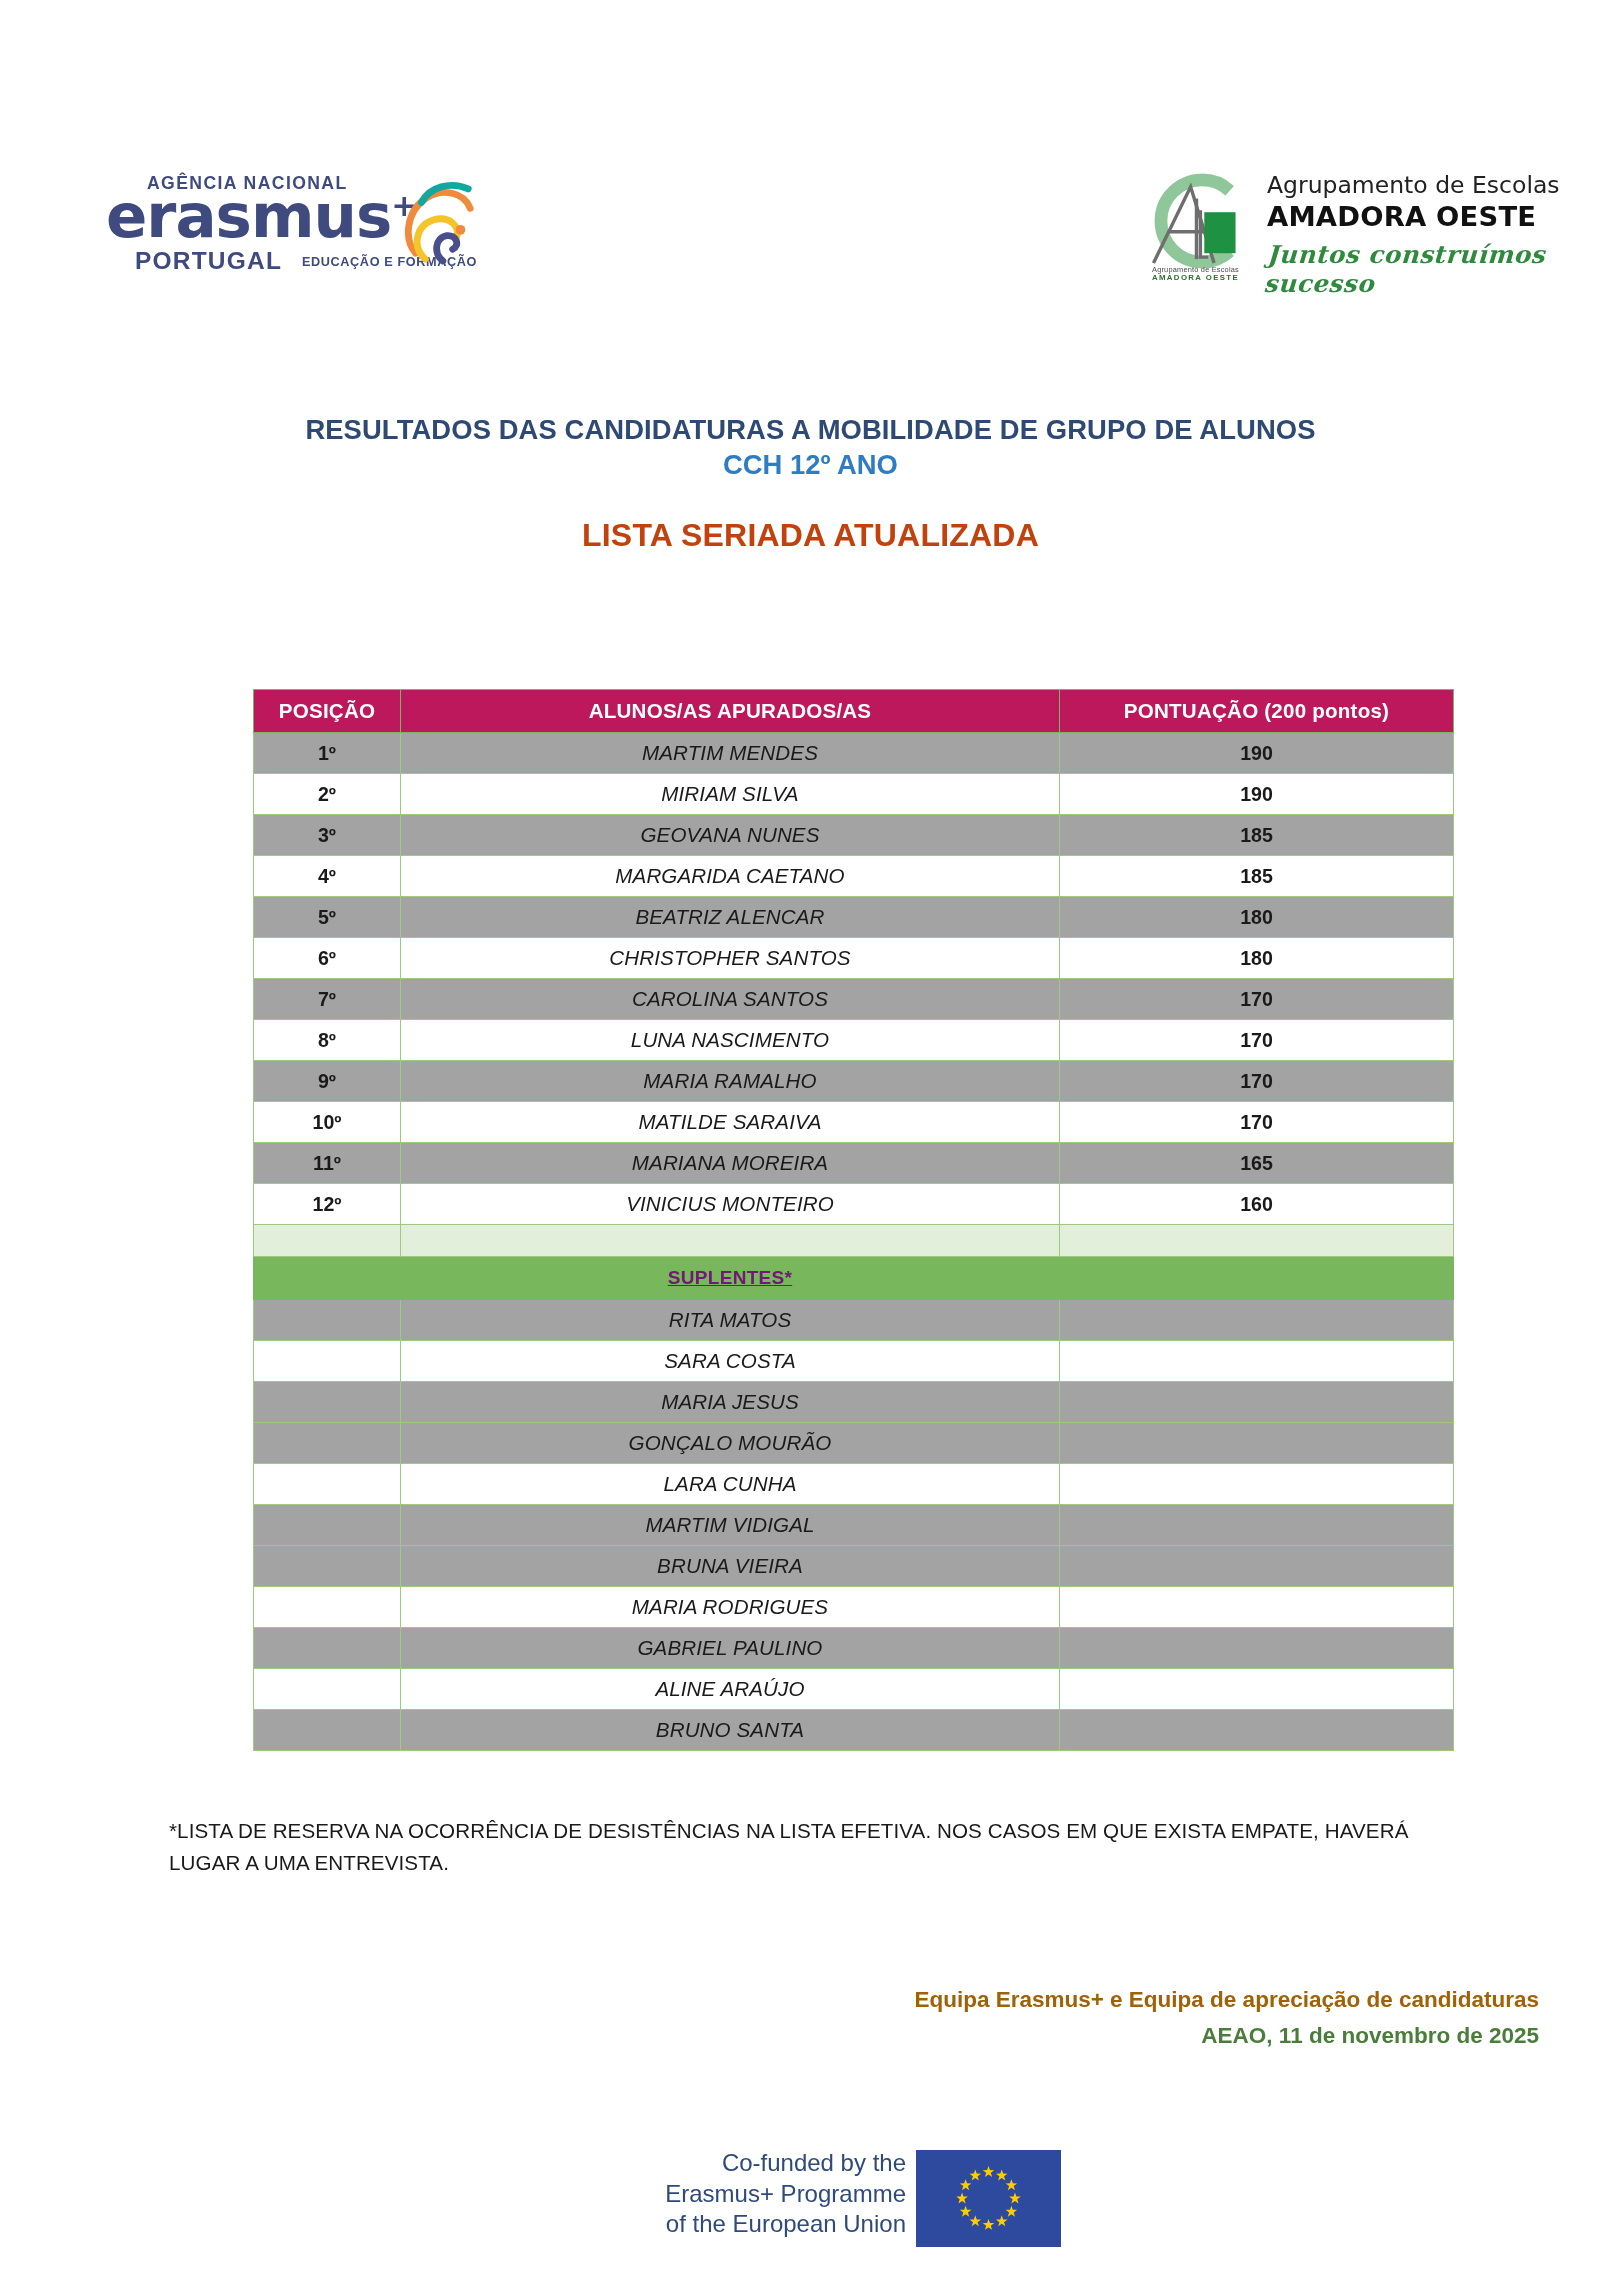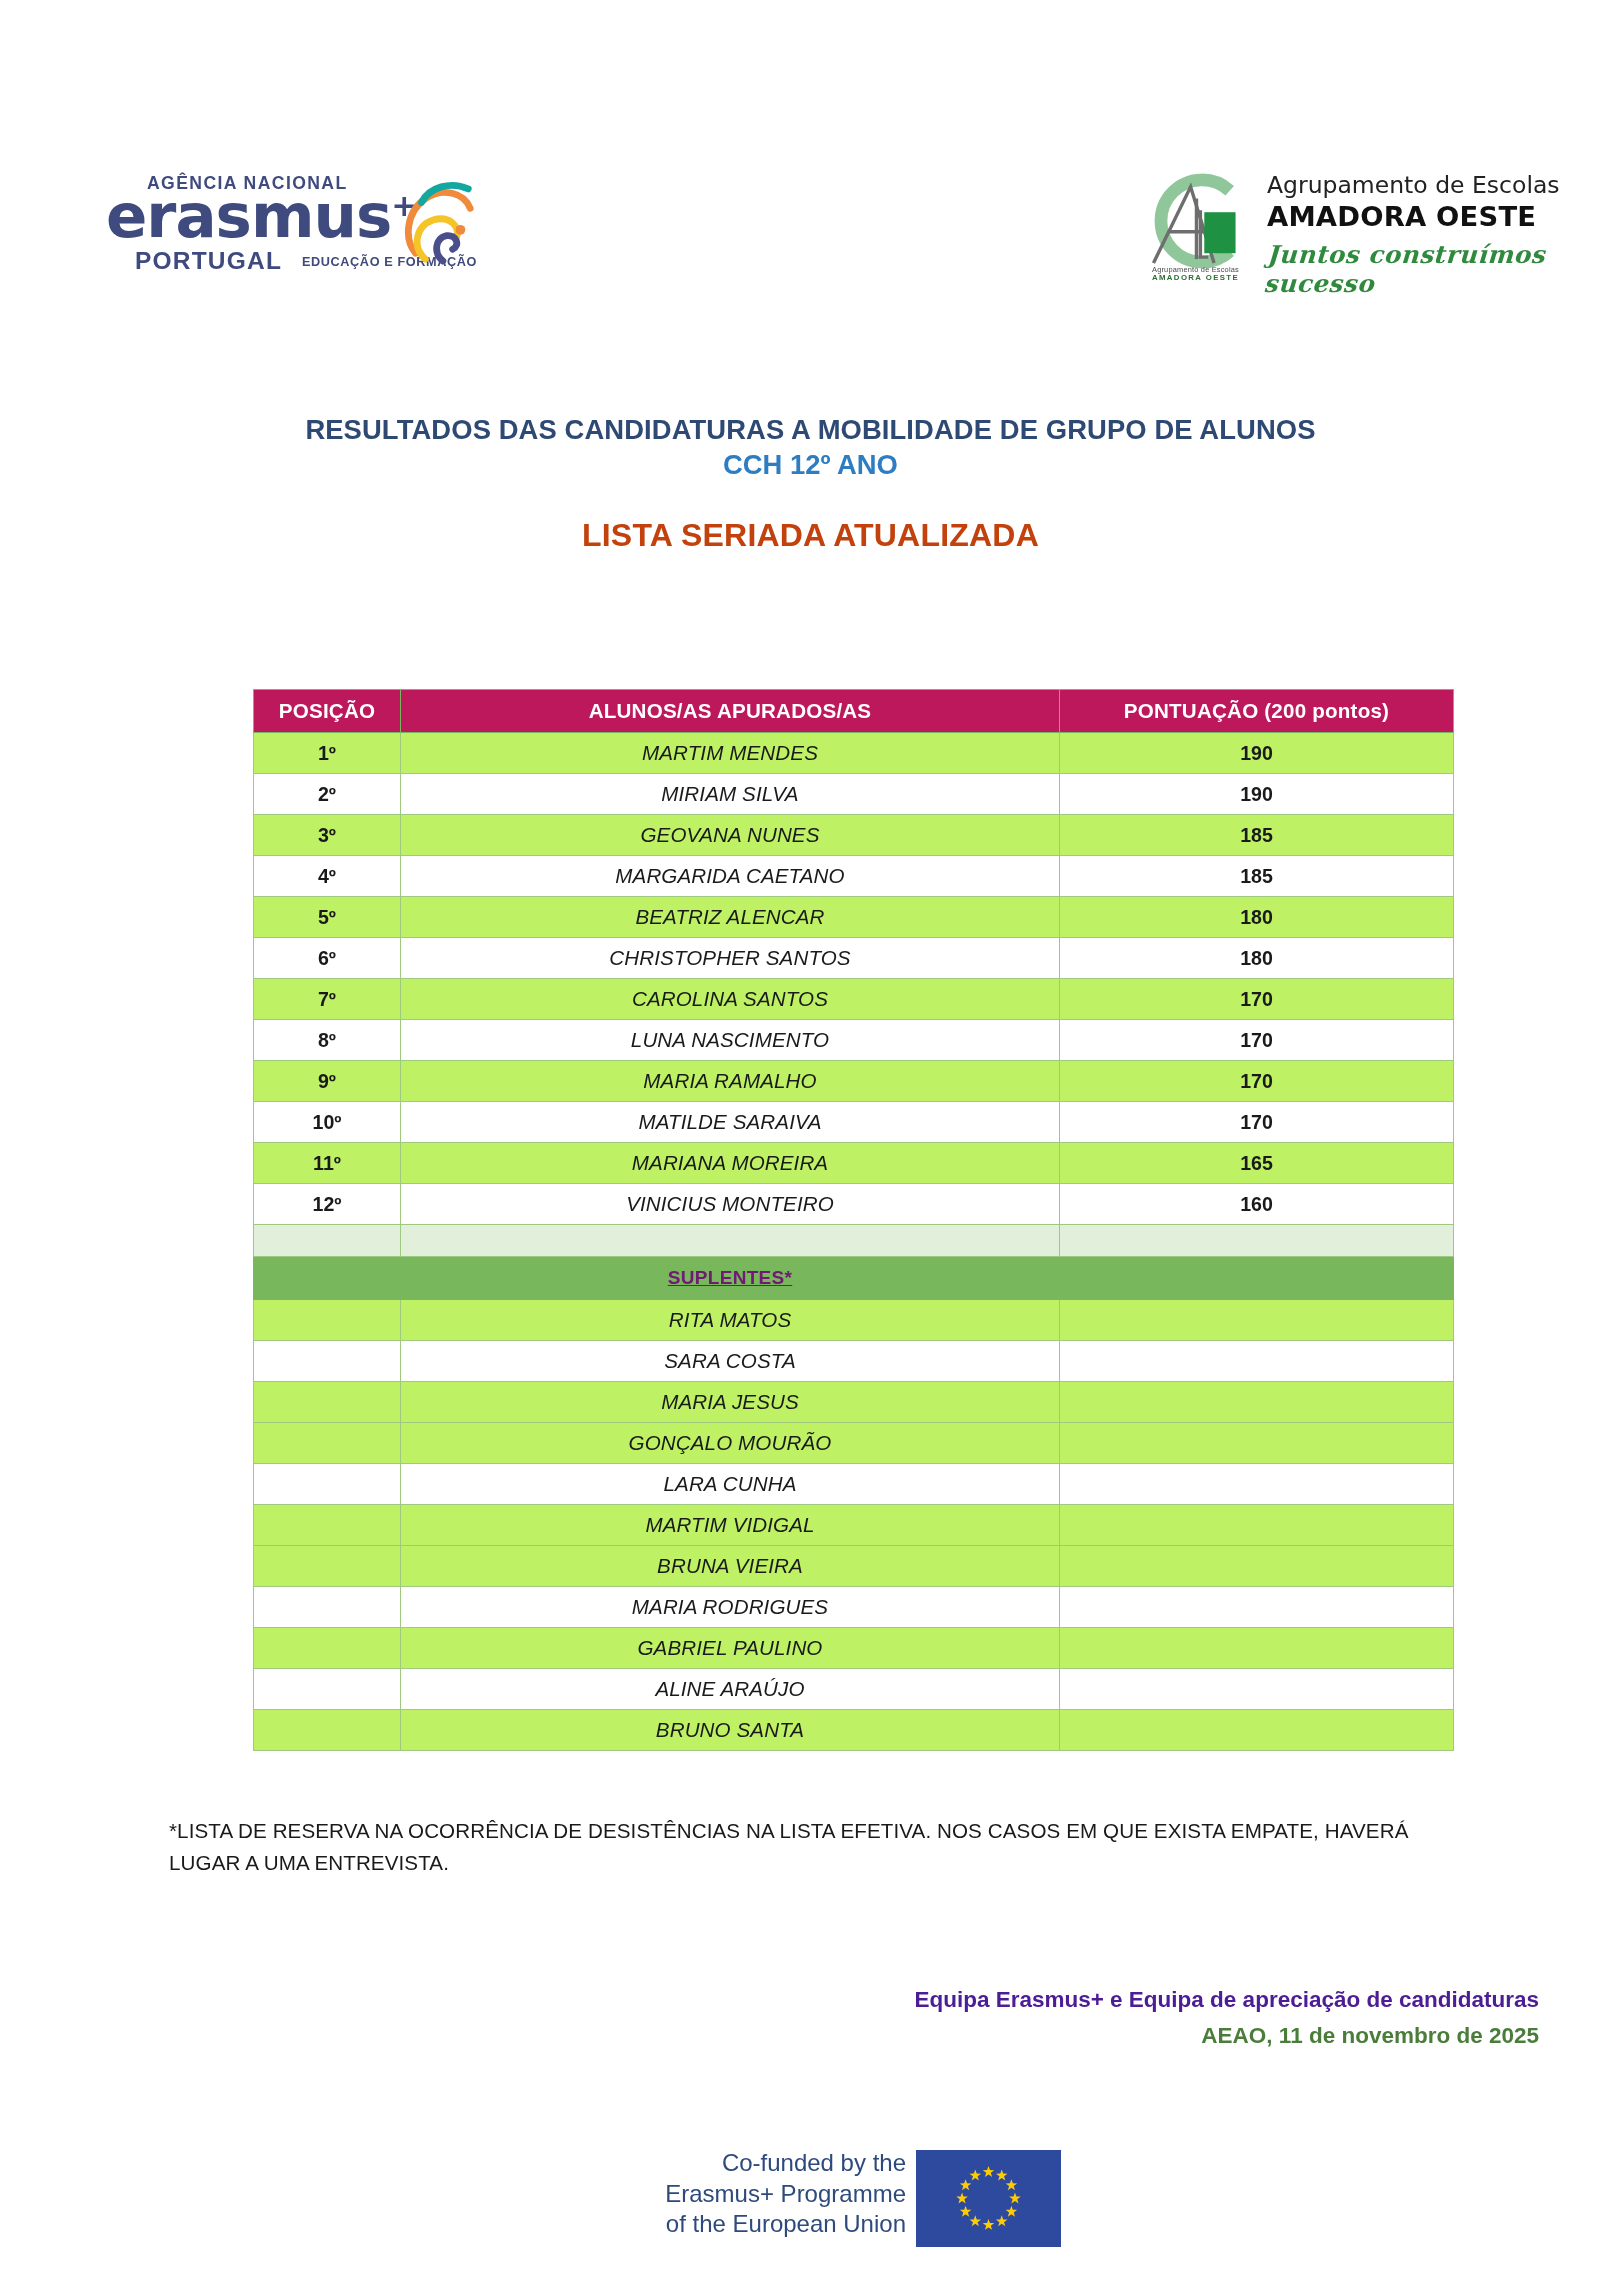--- a/index.html
+++ b/index.html
@@ -185,21 +185,21 @@
     font-style: italic;
     font-size: 20.6px;
     color: #1a1a1a;
     letter-spacing: 0.1px;
   }
   td.score {
     font-weight: bold;
     font-size: 19.6px;
     color: #1a1a1a;
   }
-  tr.shade td { background: #bef264; }
+  tr.shade td { background: #a3a3a3; }
   tr.plain td { background: #ffffff; }
   tr.spacer td { background: #e2efda; height: 31px; }
   tr.suplentes-head td {
     background: #79b75c;
     color: #701a75;
     font-weight: bold;
     font-size: 19px;
     height: 42px;
     border-color: #79b75c;
     font-style: normal;
@@ -224,21 +224,21 @@
   .signature {
     position: absolute;
     left: 0;
     top: 1982px;
     width: 1539px;
     text-align: right;
   }
   .sig-1 {
     font-size: 22.5px;
     font-weight: bold;
-    color: #4c1d95;
+    color: #a16207;
     line-height: 1.6;
   }
   .sig-2 {
     font-size: 22.5px;
     font-weight: bold;
     color: #4a7c3a;
     line-height: 1.6;
   }
 
   

